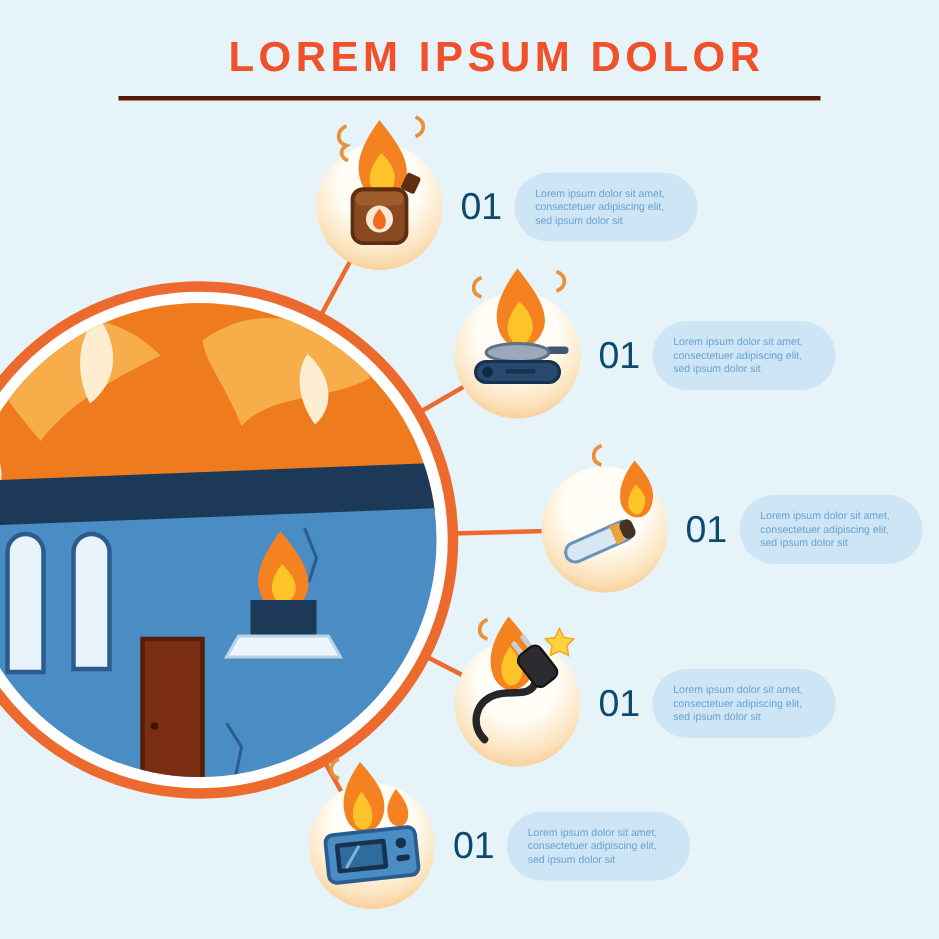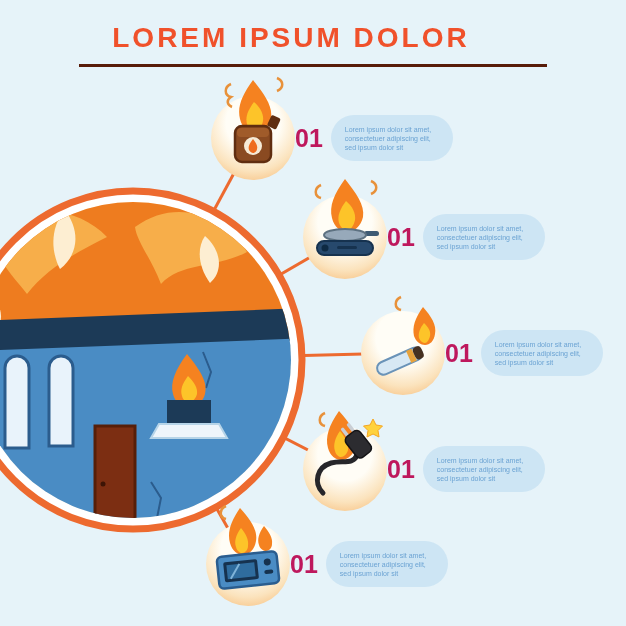--- a/index.html
+++ b/index.html
@@ -1,39 +1,39 @@
 <!DOCTYPE html>
 <html><head>
 <meta charset="utf-8">
 <style>
   html,body{margin:0;padding:0;}
   body{font-family:"Liberation Sans",sans-serif;background:#ffffff;}
   .canvas{position:relative;width:626px;height:626px;background:#e6f3f9;overflow:hidden;}
 
   .title{position:absolute;top:22px;left:0;width:582px;margin:0;text-align:center;
-    font-size:28px;font-weight:bold;letter-spacing:3px;color:#f0512b;}
+    font-size:28px;font-weight:bold;letter-spacing:3px;color:#f0512b;padding-left:40px;}
   .divider{position:absolute;top:64px;left:79px;width:468px;height:3px;background:#571b09;}
 
   .connectors{position:absolute;left:0;top:0;width:626px;height:626px;z-index:1;}
 
   .big-circle{position:absolute;left:-45px;top:182px;width:356px;height:356px;z-index:2;}
   .big-circle svg{display:block;width:356px;height:356px;overflow:visible;}
 
   .item{position:absolute;display:flex;align-items:center;height:84px;z-index:3;}
   .i1{left:211px;top:96px;}
   .i2{left:303px;top:195px;}
   .i3{left:361px;top:311px;}
   .i4{left:303px;top:427px;}
   .i5{left:206px;top:522px;}
 
   .icon-circle{position:relative;width:84px;height:84px;border-radius:50%;flex:0 0 84px;
     background:radial-gradient(circle at 50% 32%, #fffdf6 38%, #fbe3bd 68%, #f5b268 100%);}
   .icon-circle svg{position:absolute;left:0;top:-30px;width:84px;height:116px;overflow:visible;}
 
-  .num{font-size:25px;font-weight:bold;color:#be185d;flex:0 0 auto;}
+  .num{margin-left:12px;font-size:25px;font-weight:normal;color:#0c4a6e;flex:0 0 auto;}
 
   .pill{margin-left:8px;width:122px;height:46px;background:#cde5f4;border-radius:23px;
     display:flex;align-items:center;box-sizing:border-box;padding:6px 10px 6px 14px;}
   .pill p{margin:0;font-size:7px;line-height:9px;color:#6ba3d3;}
 </style>
 </head>
 <body>
 
 <div class="canvas">
 

